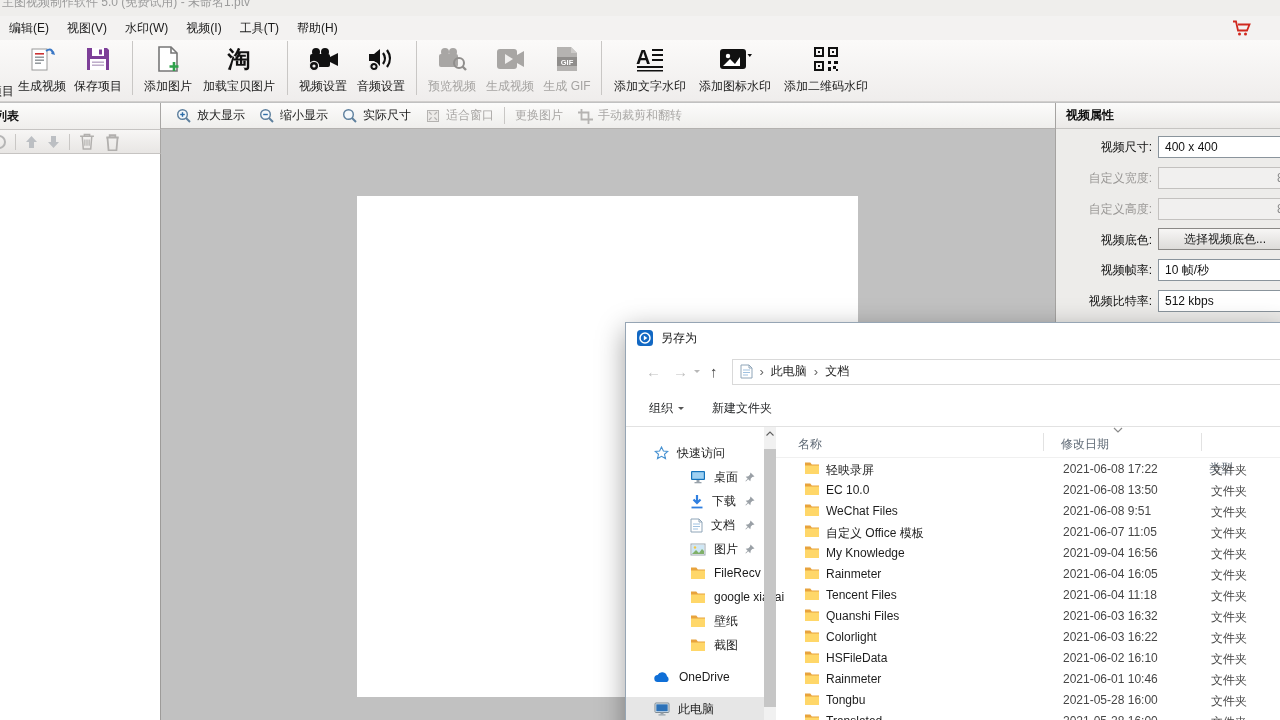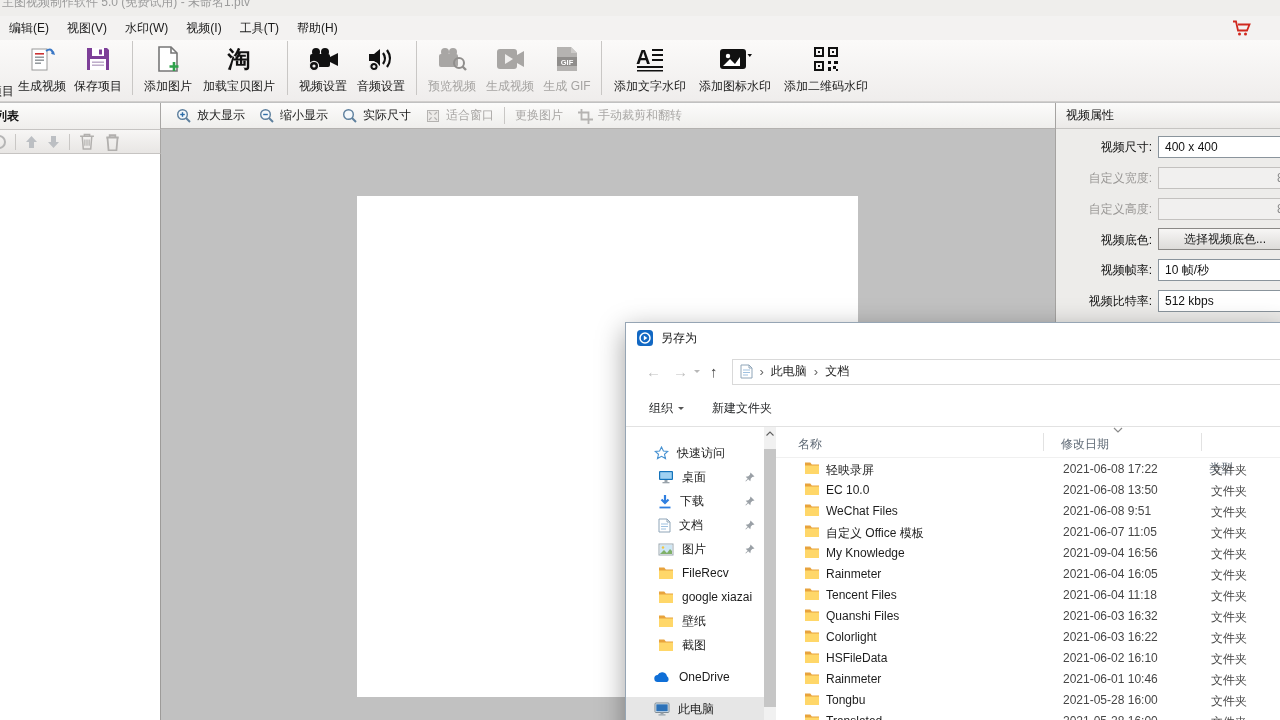--- a/index.html
+++ b/index.html
@@ -36,21 +36,21 @@
     background:linear-gradient(#f7f6f5,#e8e6e4);border-bottom:1px solid #c6c4c2;border-right:1px solid #a8a6a4;
     display:flex;align-items:center;gap:9px;overflow:hidden;}
   .part-circle{width:10px;height:10px;border:2px solid #b5b5b5;border-radius:50%;margin-left:-8px;flex:none;}
   .lsep{width:1px;height:16px;background:#c9c7c5;flex:none;}
   .left-body{position:absolute;left:0;top:154px;width:160px;bottom:0;background:#fff;border-right:1px solid #9d9b99;}
   
   .canvas{position:absolute;left:357px;top:196px;width:501px;height:501px;background:#fff;}
   
   .props{position:absolute;left:1055px;top:103px;width:225px;height:219px;background:#edecea;border-left:1px solid #a5a3a1;box-sizing:border-box;}
   .props-head{height:25px;background:linear-gradient(#fbfbfa,#ebe9e7);border-bottom:1px solid #c6c4c2;
-    display:flex;align-items:center;padding-left:10px;font-weight:normal;}
+    display:flex;align-items:center;padding-left:10px;font-weight:bold;}
   .plab{position:absolute;left:0;width:96px;text-align:right;line-height:22px;color:#111;}
   .plab.dis{color:#9a9896;}
   .pfield{position:absolute;left:102px;width:132px;height:20px;border:1px solid #8a949c;background:#fff;
     line-height:20px;padding-left:6px;box-sizing:content-box;white-space:nowrap;}
   input.pfield{font-family:"Liberation Sans",sans-serif;font-size:12px;outline:none;}
   .pfield.dis{background:#f1f0ef;border-color:#c3c1bf;color:#8b8b8b;text-align:right;padding:0 6px 0 0;width:138px;}
   .pbtn{position:absolute;left:102px;width:134px;height:22px;background:linear-gradient(#f7f6f5,#dddbd9);
     border:1px solid #8a8886;text-align:center;line-height:20px;color:#1a1a1a;box-sizing:border-box;}
   
   .dialog{position:absolute;left:625px;top:322px;width:660px;height:420px;background:#fff;
@@ -62,21 +62,21 @@
   .navcaret{width:0;height:0;border:3.5px solid transparent;border-top-color:#b8b8b8;margin:3px 4px 0 0;}
   .addr{flex:1;height:24px;border:1px solid #d9d9d9;background:#fff;display:flex;align-items:center;gap:7px;
     margin-left:8px;padding-left:7px;color:#1a1a1a;}
   .crumb-sep{color:#666;font-size:13px;}
   .dlg-cmd{height:36px;display:flex;align-items:center;gap:28px;padding-left:23px;color:#26282a;border-bottom:1px solid #e2e2e2;}
   .orgwrap{display:flex;align-items:center;gap:5px;}
   .orgcaret{width:0;height:0;border:3.5px solid transparent;border-top-color:#555;margin-top:3px;}
   .dlg-body{position:absolute;left:0;top:104px;right:0;bottom:0;display:flex;overflow:hidden;}
   
   .sbar{width:138px;flex:none;padding-top:14px;box-sizing:border-box;}
-  .srow{height:24px;display:flex;align-items:center;gap:8px;padding-left:32px;color:#1b1b1b;position:relative;white-space:nowrap;}
+  .srow{height:24px;display:flex;align-items:center;gap:8px;padding-left:64px;color:#1b1b1b;position:relative;white-space:nowrap;}
   .srow.top{padding-left:28px;}
   .srow.sel{background:#e6e6e6;}
   .srow .si{flex:none;display:flex;}
   .pin{position:absolute;right:9px;top:7px;}
   .sgap{height:8px;}
   .sscroll{width:12px;flex:none;background:#f1f1f1;position:relative;}
   .sarrow{position:absolute;top:4px;left:2px;}
   .sthumb{position:absolute;left:0;top:22px;width:12px;height:258px;background:#c6c6c6;}
   
   .flwrap{flex:1;position:relative;overflow:hidden;}

